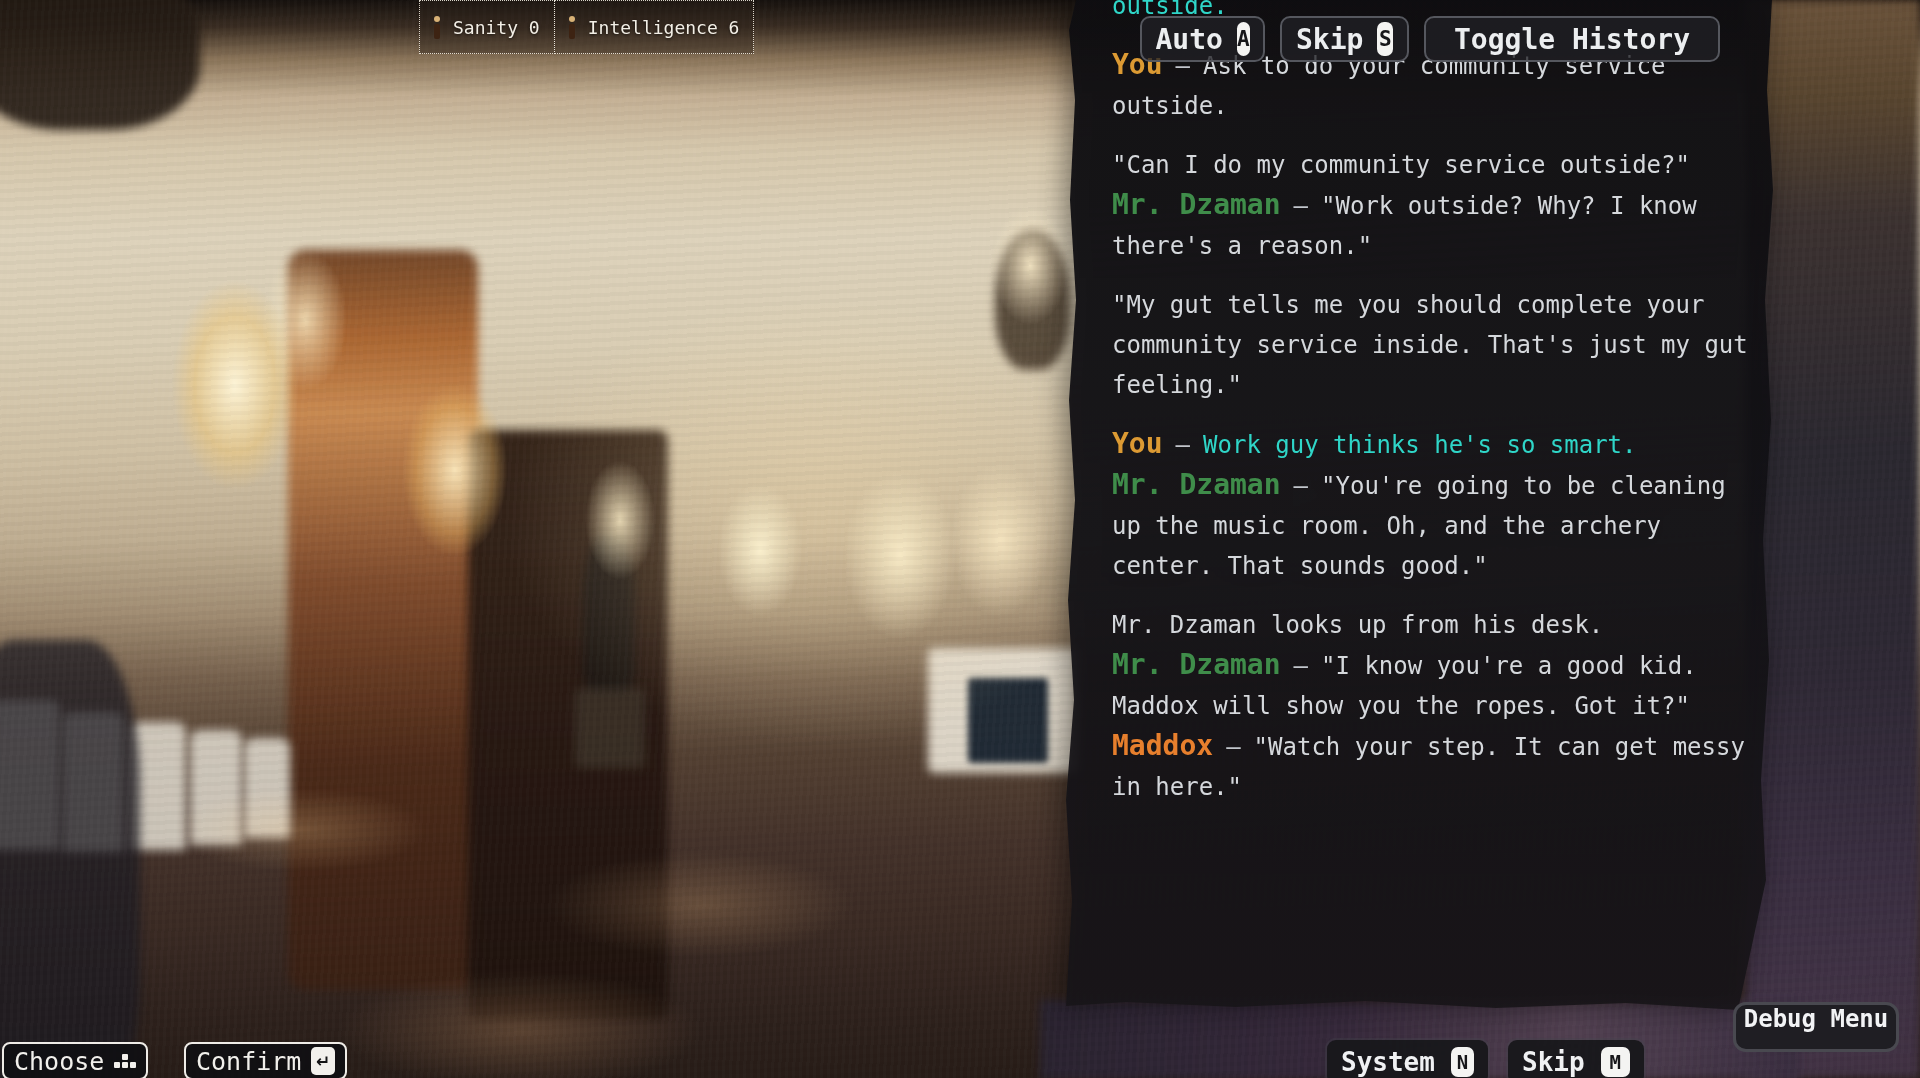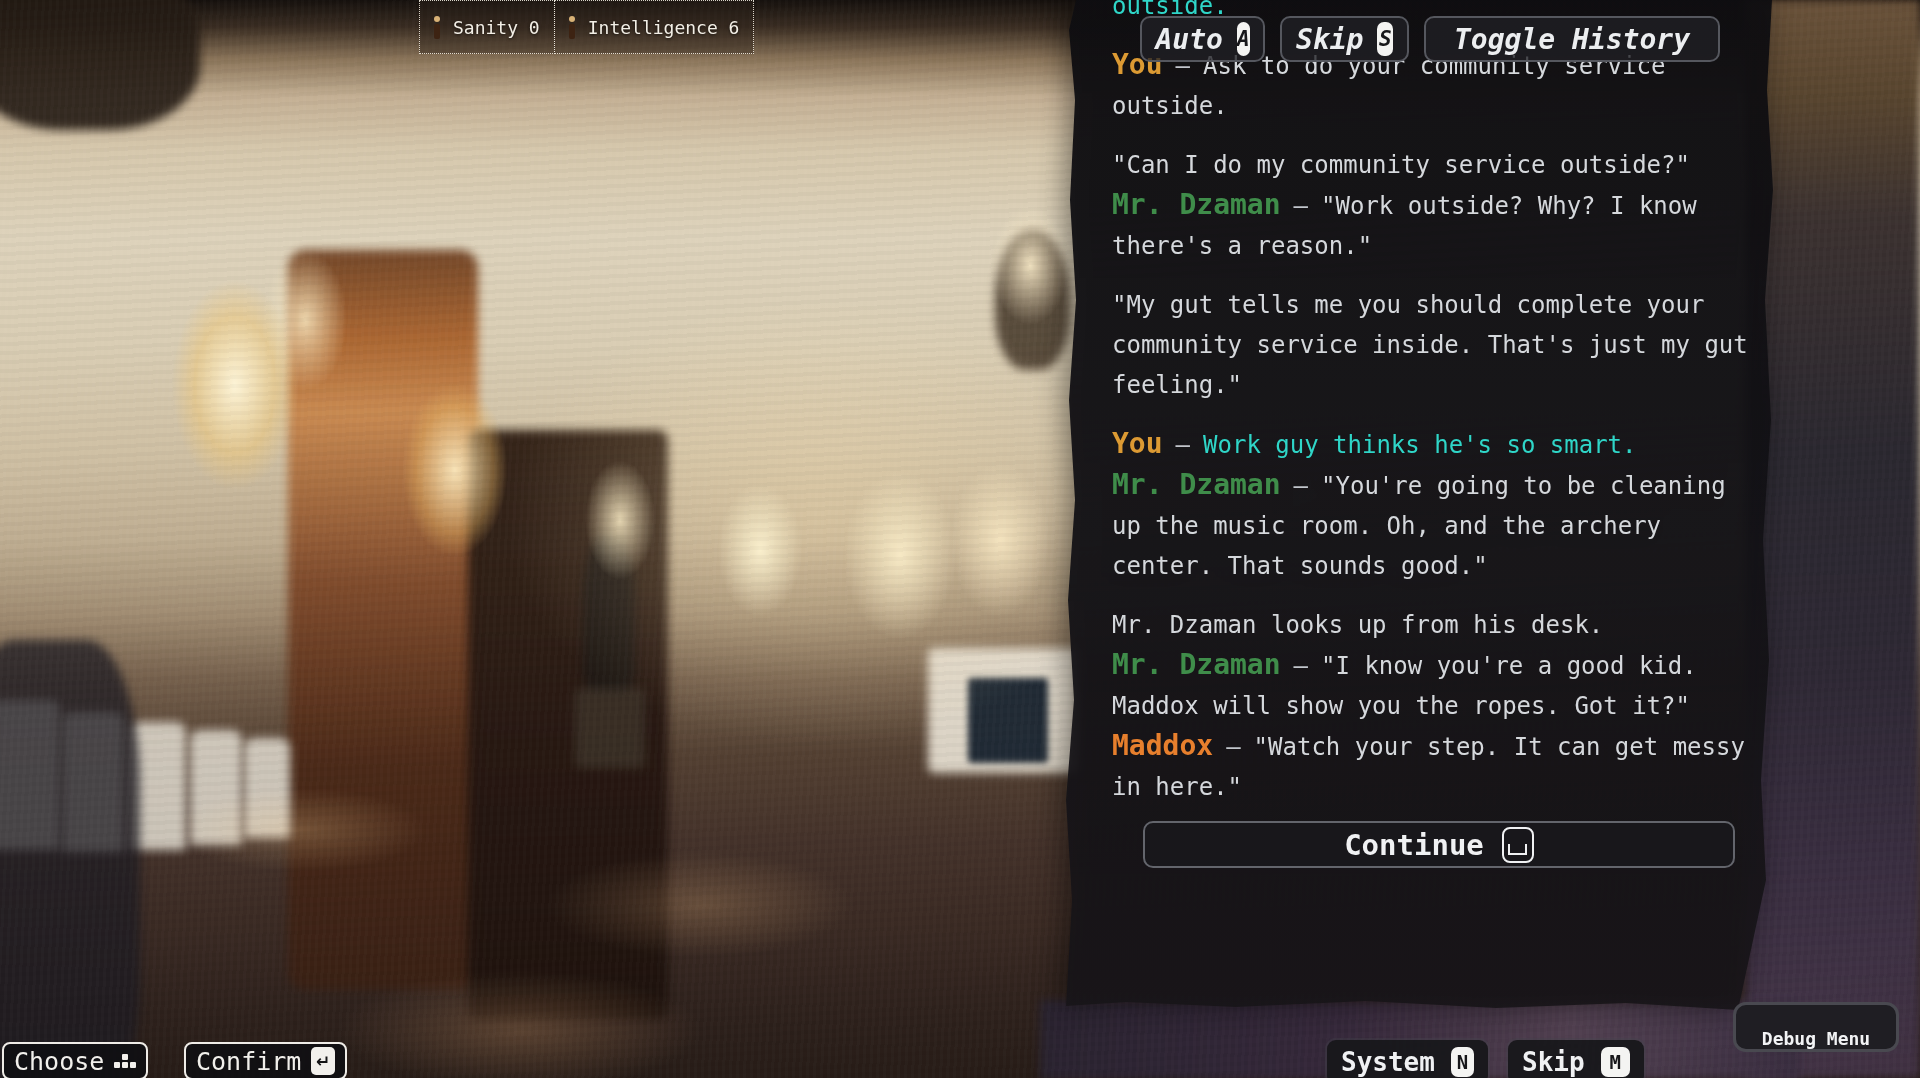--- a/index.html
+++ b/index.html
@@ -83,21 +83,21 @@
   .entry .speaker{font-size:28px;font-weight:700;}
   .entry .dash{color:#c2c6cc;padding:0 13px;}
   .entry.dim{color:#7f838c;}
   .entry .thought{color:#2fd6c8;}
   .entry.thought-line{color:#2fd6c8;}
 
   
   .hist-controls{position:absolute;left:74px;top:16px;display:flex;gap:15px;z-index:2;}
   .ctl-btn{display:flex;align-items:center;justify-content:center;gap:14px;height:46px;
     border:2px solid #55575e;border-radius:10px;background:rgba(32,32,37,.78);
-    color:#eceef0;font-size:28px;font-weight:700;box-sizing:border-box;padding:8px 14px;cursor:pointer;font-style:italic;}
+    color:#eceef0;font-size:28px;font-weight:700;box-sizing:border-box;padding:8px 14px;cursor:pointer;}
   .keycap{display:inline-flex;align-items:center;justify-content:center;width:34px;height:34px;
     background:#f4f4f2;color:#17171a;border-radius:7px;font-size:21px;font-weight:700;}
   .keycap.small{width:30px;height:30px;font-size:19px;}
 
   
   .continue-btn{display:flex;align-items:center;justify-content:center;gap:18px;
     margin-top:14px;margin-left:31px;width:592px;height:47px;box-sizing:border-box;
     border:2px solid #63656c;border-radius:10px;background:rgba(24,24,28,.9);
     color:#f0f1f3;font-size:29px;font-weight:700;cursor:pointer;}
   .spacekey{display:inline-flex;align-items:flex-end;justify-content:center;width:32px;height:36px;
@@ -116,23 +116,23 @@
   .arrowcluster .blank{background:transparent;}
   .enterkey{display:inline-flex;align-items:center;justify-content:center;width:24px;height:28px;
     background:#f2f0ec;border-radius:5px;color:#141416;font-size:17px;font-weight:700;
     font-family:"DejaVu Sans", sans-serif;}
   .sysbtn{position:absolute;display:flex;align-items:center;gap:16px;height:44px;padding:0 14px;
     border-radius:9px;background:rgba(23,23,27,.94);color:#f0f1f3;font-size:26px;font-weight:700;
     z-index:7;cursor:pointer;box-sizing:border-box;box-shadow:0 0 0 2px rgba(70,70,76,.35);}
   .system-btn{left:1327px;top:1040px;width:161px;justify-content:space-between;}
   .menu-btn{left:1508px;top:1040px;width:136px;justify-content:space-between;}
   .debug-btn{position:absolute;left:1733px;top:1002px;width:166px;height:50px;z-index:7;
-    display:flex;align-items:flex-end;justify-content:center;border-radius:13px;
+    display:flex;align-items:flex-start;justify-content:center;border-radius:13px;
     background:rgba(30,30,34,.95);border:3px solid rgba(110,110,118,.55);
-    color:#f2f3f5;font-size:18px;font-weight:700;cursor:pointer;box-sizing:border-box;}
+    color:#f2f3f5;font-size:24px;font-weight:700;cursor:pointer;box-sizing:border-box;}
 </style>
 </head>
 <body>
 
 <div class="bg">
   <div class="bg-base"></div>
   <div class="decor d-topleft"></div>
   <div class="decor d-door-warm"></div>
   <div class="decor d-door-dark"></div>
   <div class="decor d-statue"></div>
@@ -189,26 +189,20 @@
         </div>
         <div class="hblock">
           <p class="entry"><span class="speaker" style="color: rgb(220, 154, 51);">You</span><span class="dash">–</span><span class="thought">Work guy thinks he's so smart.</span></p>
           <p class="entry"><span class="speaker" style="color: rgb(63, 141, 74);">Mr. Dzaman</span><span class="dash">–</span><span>"You're going to be cleaning up the music room. Oh, and the archery center. That sounds good."</span></p>
         </div>
         <div class="hblock">
           <p class="entry">Mr. Dzaman looks up from his desk.</p>
           <p class="entry"><span class="speaker" style="color: rgb(63, 141, 74);">Mr. Dzaman</span><span class="dash">–</span><span>"I know you're a good kid. Maddox will show you the ropes. Got it?"</span></p>
           <p class="entry"><span class="speaker" style="color: rgb(231, 127, 45);">Maddox</span><span class="dash">–</span><span>"Watch your step. It can get messy in here."</span></p>
         </div>
-        <div class="continue-btn">
-          <span>Continue</span>
-          <span class="spacekey">
-            <span class="bracket"></span>
-          </span>
-        </div>
       </div>
   </div>
 </div>
 
 <div class="hintbtn choose-btn">
   <span>Choose</span>
   <span class="arrowcluster">
     <i class="blank"></i>
       <i></i>
       <i class="blank"></i>

